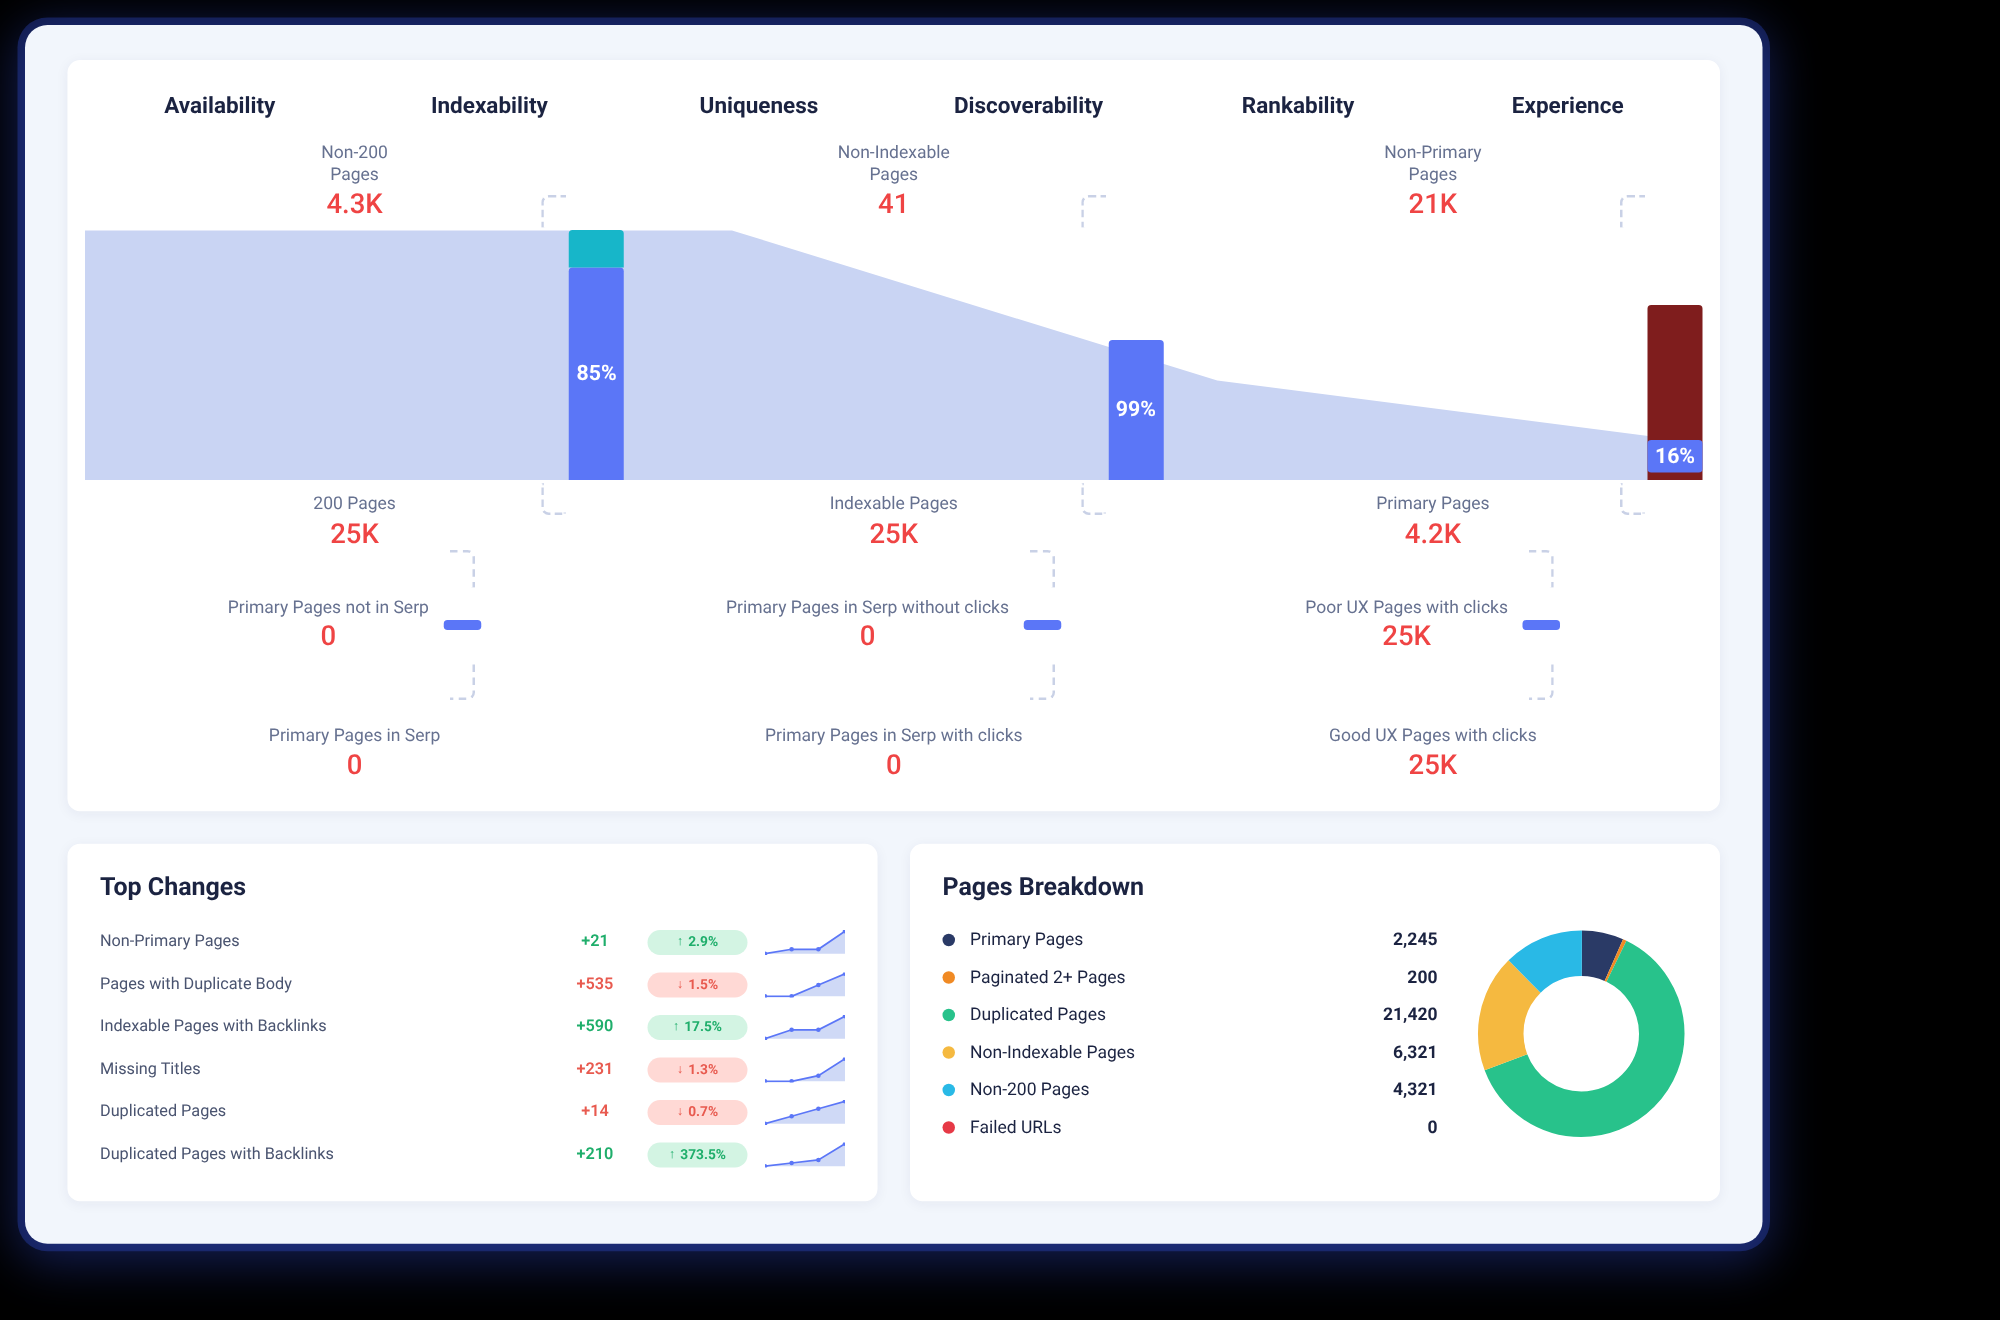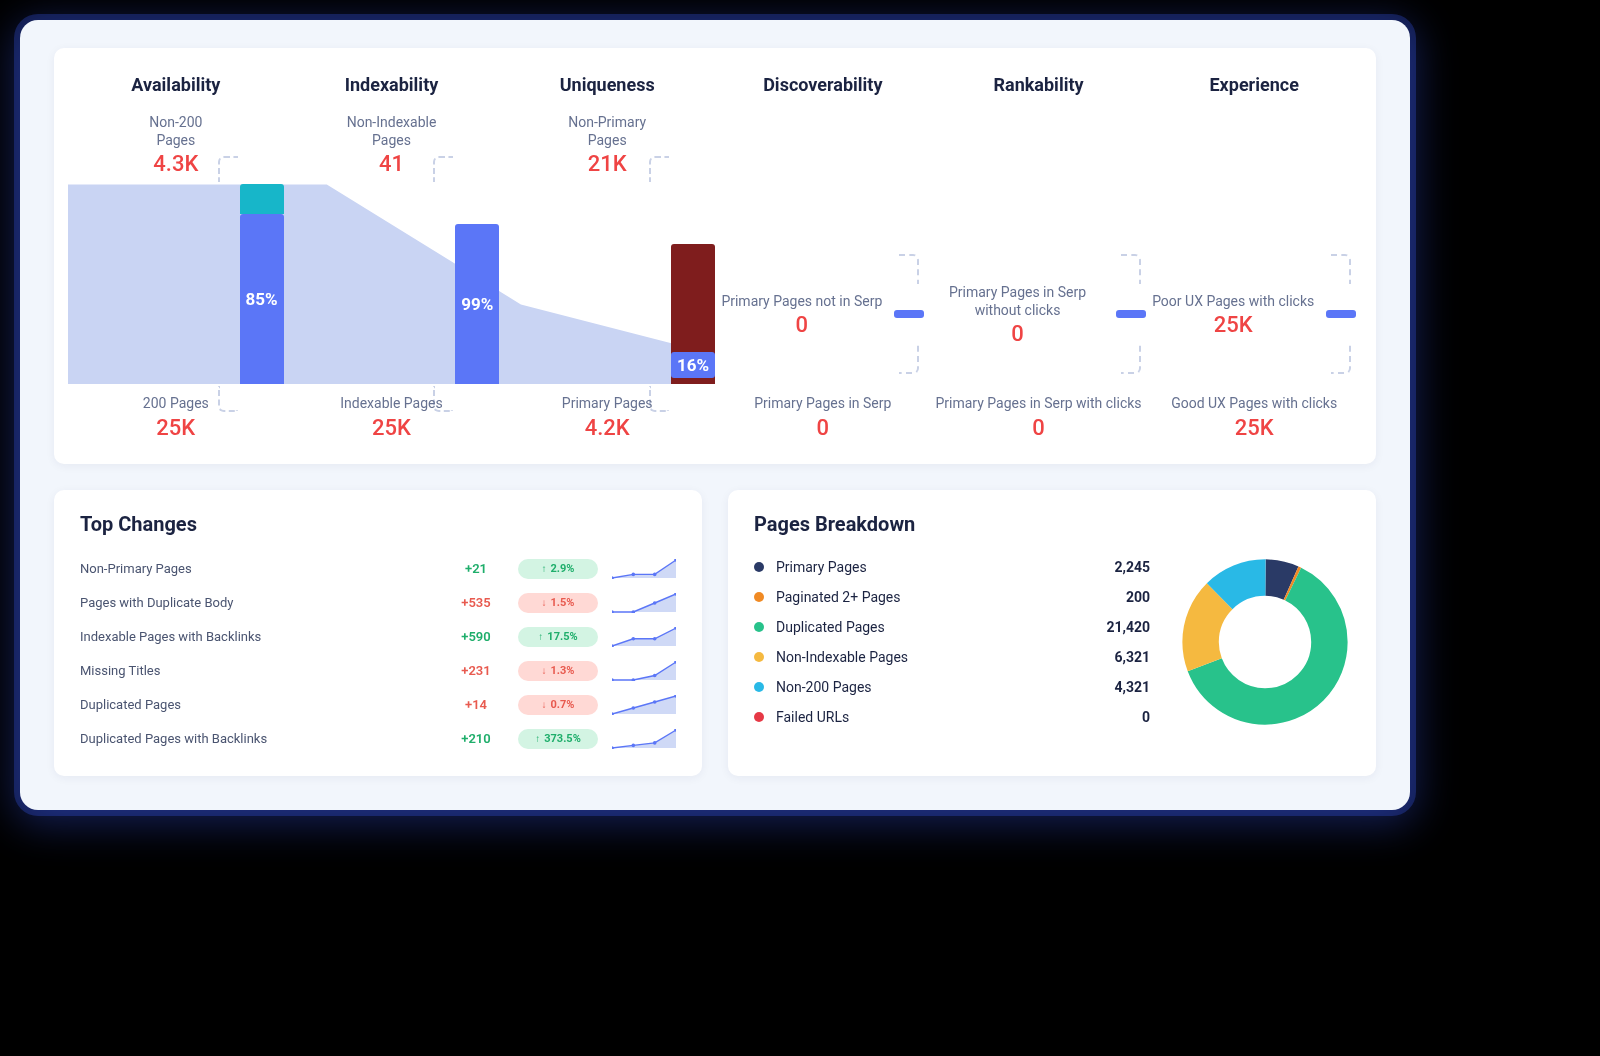--- a/index.html
+++ b/index.html
@@ -165,21 +165,21 @@
           <h3>Discoverability</h3>
         </div>
         <div class="funnel-col">
           <h3>Rankability</h3>
         </div>
         <div class="funnel-col">
           <h3>Experience</h3>
         </div>
       </div>
 
-    <div class="funnel-row" style="position:relative;">
+    <div class="funnel-row" style="position:relative;flex-direction:column;">
 
       <div style="flex:3 1 0; position:relative;">
         <div class="funnel-row" id="funnel-top-left">
             <div class="funnel-col">
               <div class="stat-block">
       <div class="stat-label">Non-200 <br>Pages</div>
       <div class="stat-value">4.3K</div>
               </div>
             </div>
             <div class="funnel-col">
@@ -195,21 +195,21 @@
               </div>
             </div>
           </div>
         <div class="flow-area">
           <div class="flow-bg" style="width:100%;"></div>
           <div id="flow-bars">
               <div class="flow-bar" style="left: calc(33.3333% - 44px); height: 170px; background: rgb(91, 118, 247);">85%</div>
               <div class="flow-bar top-cap" style="left: calc(33.3333% - 44px); height: 30px; bottom: 170px; background: rgb(23, 182, 201); width: 44px;"></div>
               <div style="position: absolute; left: calc(33.3333% - 66px); bottom: -28px; width: 20px; height: 26px; border-left: 2px dashed rgb(201, 209, 230); border-bottom: 2px dashed rgb(201, 209, 230); border-radius: 0px 0px 0px 6px;"></div>
               <div style="position: absolute; left: calc(33.3333% - 66px); top: -28px; width: 20px; height: 26px; border-left: 2px dashed rgb(201, 209, 230); border-top: 2px dashed rgb(201, 209, 230); border-radius: 6px 0px 0px;"></div>
-              <div class="flow-bar" style="left: calc(66.6667% - 44px); height: 160px; background: rgb(91, 118, 247);">99%</div>
+              <div class="flow-bar" style="left: calc(66.6667% - 44px); height: 112px; background: rgb(91, 118, 247);">99%</div>
               <div style="position: absolute; left: calc(66.6667% - 66px); bottom: -28px; width: 20px; height: 26px; border-left: 2px dashed rgb(201, 209, 230); border-bottom: 2px dashed rgb(201, 209, 230); border-radius: 0px 0px 0px 6px;"></div>
               <div style="position: absolute; left: calc(66.6667% - 66px); top: -28px; width: 20px; height: 26px; border-left: 2px dashed rgb(201, 209, 230); border-top: 2px dashed rgb(201, 209, 230); border-radius: 6px 0px 0px;"></div>
               <div class="flow-bar" style="left: calc(100% - 44px); height: 140px; background: #7f1d1d;">
                 <span style="position:absolute;bottom:6px;width:100%;text-align:center;background:#5b76f7;padding:3px 0;border-radius:3px;">16%</span>
               </div>
               <div style="position: absolute; left: calc(100% - 66px); bottom: -28px; width: 20px; height: 26px; border-left: 2px dashed rgb(201, 209, 230); border-bottom: 2px dashed rgb(201, 209, 230); border-radius: 0px 0px 0px 6px;"></div>
               <div style="position: absolute; left: calc(100% - 66px); top: -28px; width: 20px; height: 26px; border-left: 2px dashed rgb(201, 209, 230); border-top: 2px dashed rgb(201, 209, 230); border-radius: 6px 0px 0px;"></div>
             </div>
         </div>
         <div class="funnel-row" id="funnel-bottom-left">

